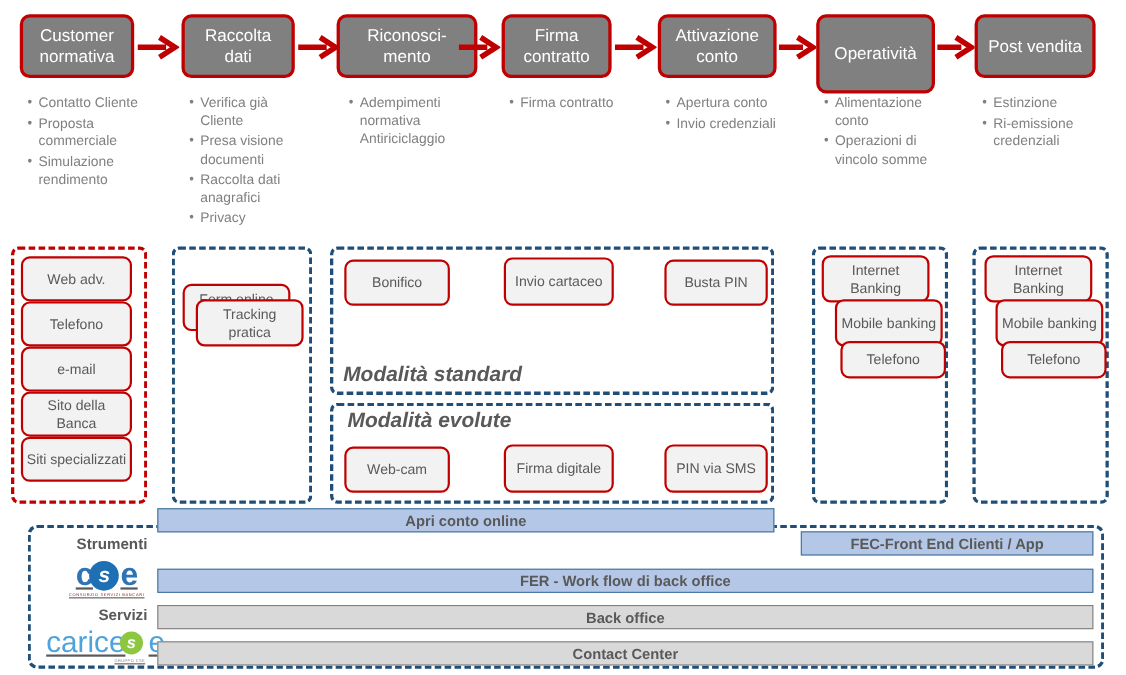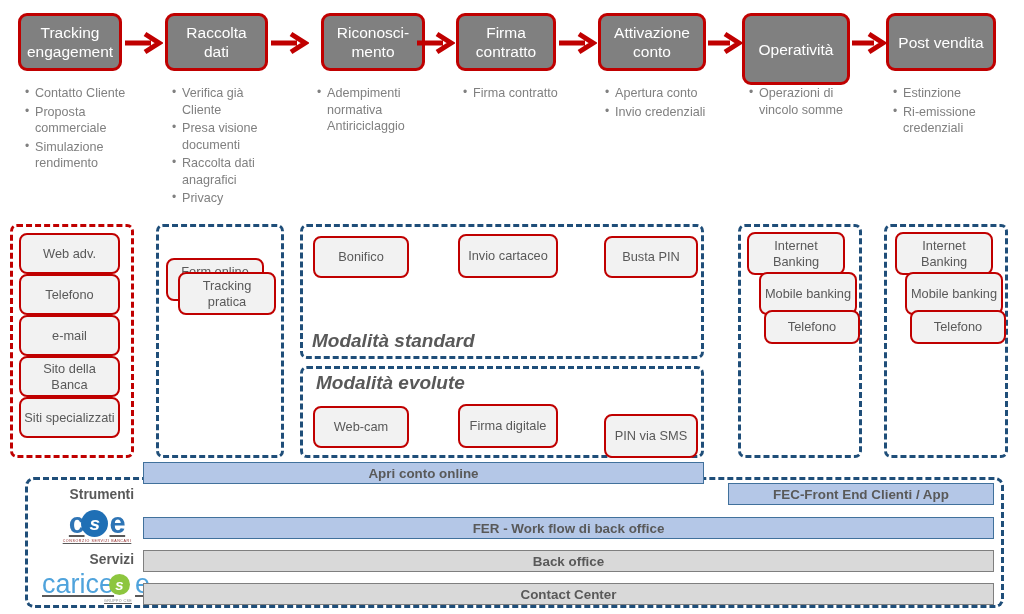--- a/index.html
+++ b/index.html
@@ -156,23 +156,23 @@
     display: flex; align-items: center; justify-content: center;
     font-weight: bold;
     color: #ffffff;
   }
 </style>
 </head>
 <body>
 
 <div class="canvas">
 
-  <div class="proc" style="left:18px; top:13px; width:104px; height:58px;">Tracking engagement</div>
+  <div class="proc" style="left:18px; top:13px; width:104px; height:58px;">Customer normativa</div>
   <div class="proc" style="left:165px; top:13px; width:103px; height:58px;">Raccolta dati</div>
-  <div class="proc" style="left:321px; top:13px; width:104px; height:58px;">Riconosci-mento</div>
+  <div class="proc" style="left:306px; top:13px; width:128px; height:58px;">Riconosci-mento</div>
   <div class="proc" style="left:456px; top:13px; width:100px; height:58px;">Firma contratto</div>
   <div class="proc" style="left:598px; top:13px; width:108px; height:58px;">Attivazione conto</div>
   <div class="proc" style="left:742px; top:13px; width:108px; height:72px;">Operatività</div>
   <div class="proc" style="left:886px; top:13px; width:110px; height:58px;">Post vendita</div>
 
   <div class="arrow" style="left:125px; top:30px; width:38px;">
     <svg width="38" height="26" viewBox="0 0 38 26">
         <path d="M0 13 H26 M20 4 L34 13 L20 22" stroke="#C00000" stroke-width="5" fill="none" stroke-linecap="butt"></path>
       </svg>
   </div>
@@ -228,20 +228,21 @@
     </ul>
   </div>
   <div class="blist" style="left:604px; top:85px; width:104px;">
     <ul>
       <li>Apertura conto</li>
       <li>Invio credenziali</li>
     </ul>
   </div>
   <div class="blist" style="left:748px; top:85px; width:116px;">
     <ul>
+      <li>Alimentazione conto</li>
       <li>Operazioni di vincolo somme</li>
     </ul>
   </div>
   <div class="blist" style="left:892px; top:85px; width:112px;">
     <ul>
       <li>Estinzione</li>
       <li>Ri-emissione credenziali</li>
     </ul>
   </div>
 
@@ -266,21 +267,21 @@
 
   <div class="pill" style="left:166px; top:232px; width:98px; height:43px;margin-top:26px;">Form online guidati</div>
   <div class="pill" style="left:178px; top:272px; width:98px; height:43px;">Tracking pratica</div>
 
   <div class="pill" style="left:313px; top:236px; width:96px; height:42px;">Bonifico</div>
   <div class="pill" style="left:458px; top:234px; width:100px; height:44px;">Invio cartaceo</div>
   <div class="pill" style="left:604px; top:236px; width:94px; height:42px;">Busta PIN</div>
 
   <div class="pill" style="left:458px; top:404px; width:100px; height:44px;">Firma digitale</div>
   <div class="pill" style="left:313px; top:406px; width:96px; height:42px;">Web-cam</div>
-  <div class="pill" style="left:604px; top:404px; width:94px; height:44px;margin-top:10px;">PIN via SMS</div>
+  <div class="pill" style="left:604px; top:404px; width:94px; height:44px;">PIN via SMS</div>
 
   <div class="pill" style="left:747px; top:232px; width:98px; height:43px;">Internet Banking</div>
   <div class="pill" style="left:759px; top:272px; width:98px; height:43px;">Mobile banking</div>
   <div class="pill" style="left:764px; top:310px; width:96px; height:34px;">Telefono</div>
 
   <div class="pill" style="left:895px; top:232px; width:98px; height:43px;">Internet Banking</div>
   <div class="pill" style="left:905px; top:272px; width:98px; height:43px;">Mobile banking</div>
   <div class="pill" style="left:910px; top:310px; width:96px; height:34px;">Telefono</div>
 
   <div class="botdash" style="left:25px; top:477px; width:979px; height:131px;"></div>

